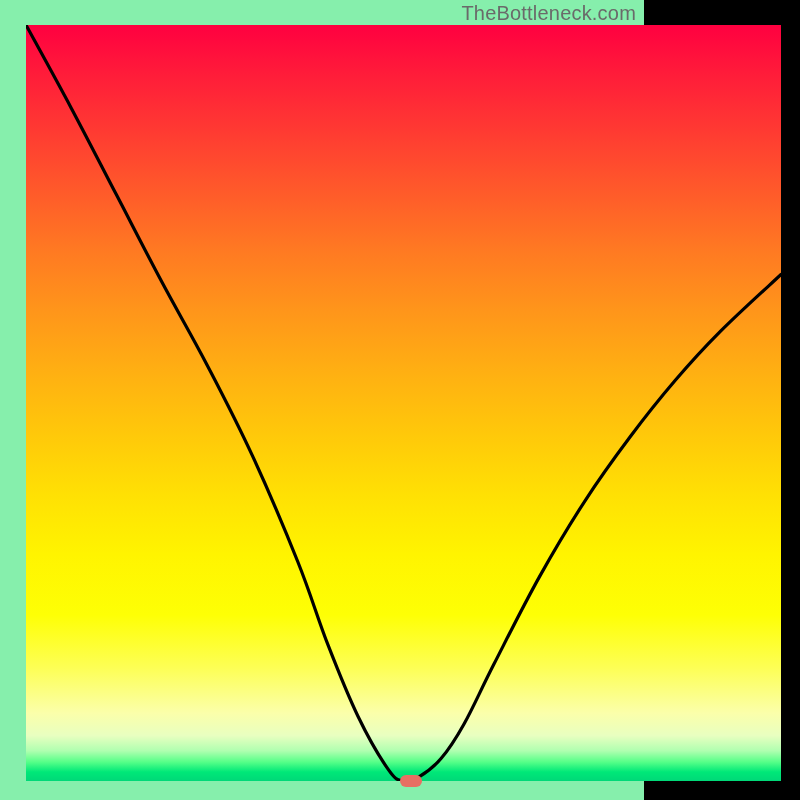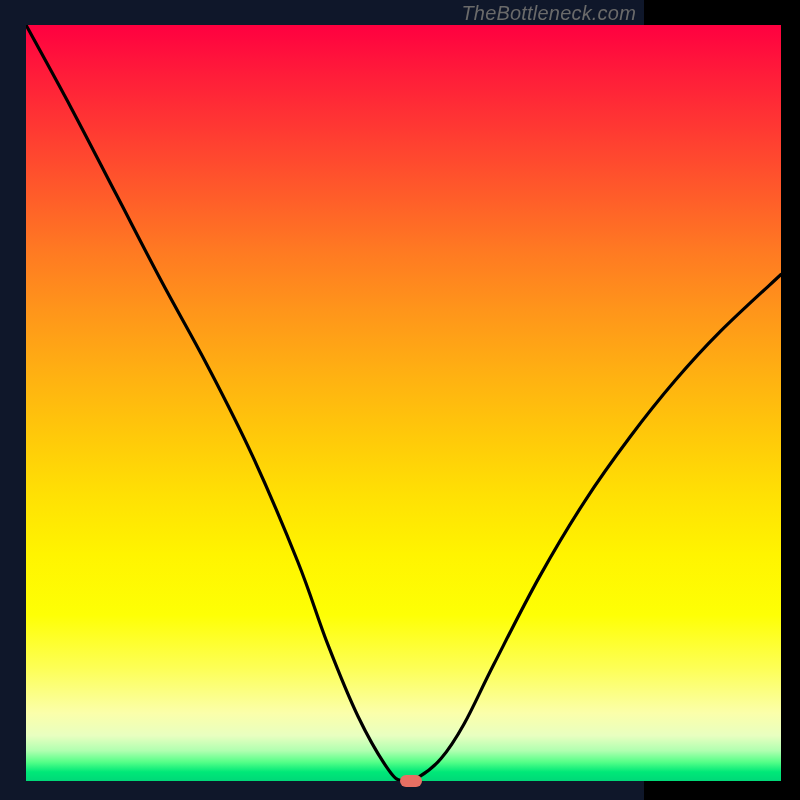--- a/index.html
+++ b/index.html
@@ -8,22 +8,21 @@
     width: 800px;
     height: 800px;
     background: #000;
     overflow: hidden;
     font-family: Arial, Helvetica, sans-serif;
   }
   .stage {
     position: relative;
     width: 644px;
     height: 800px;
-    background: #0f172a;
-    font-style: italic;
+    background: #86efac;
   }
   .plot {
     position: absolute;
     left: 26px;
     top: 25px;
     width: 755px;
     height: 756px;
   }
   .gradient {
     position: absolute;

